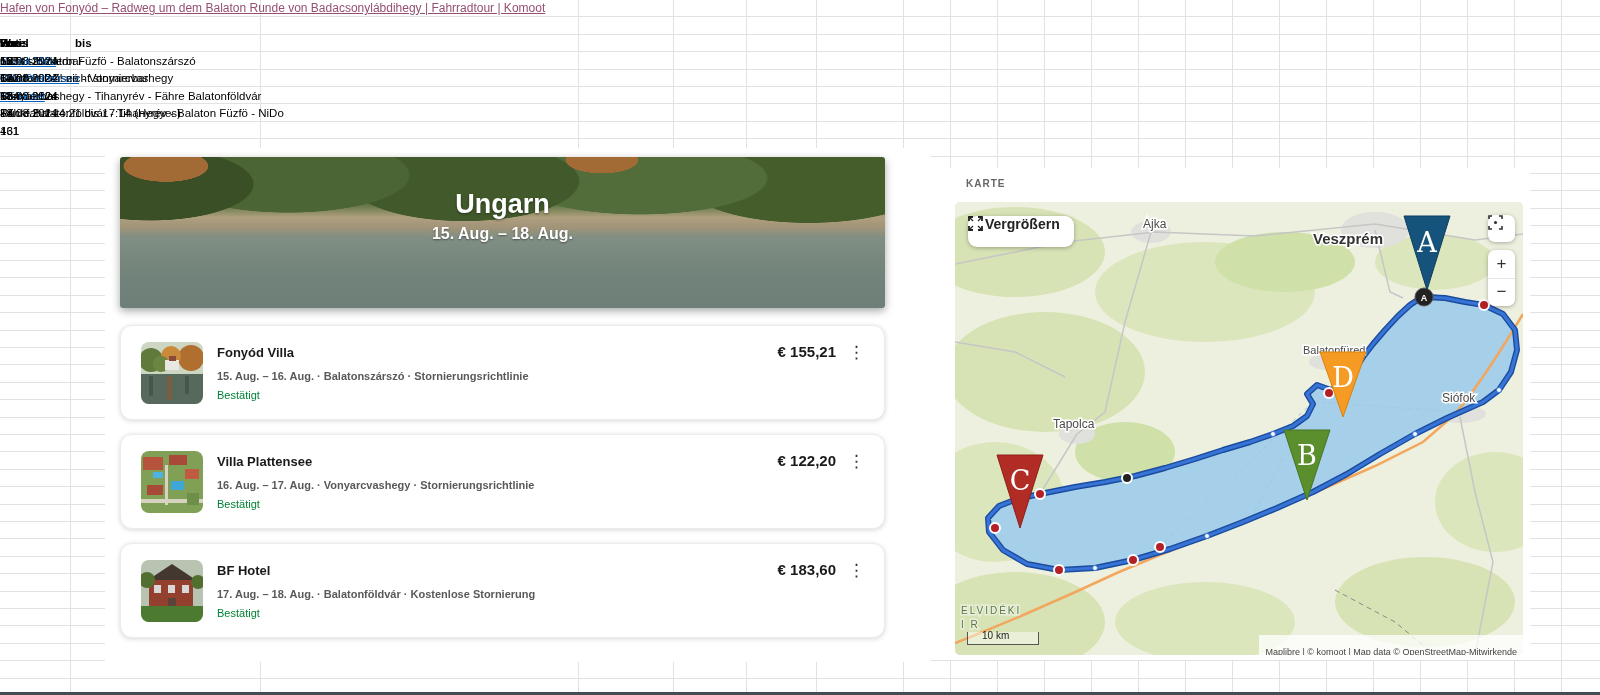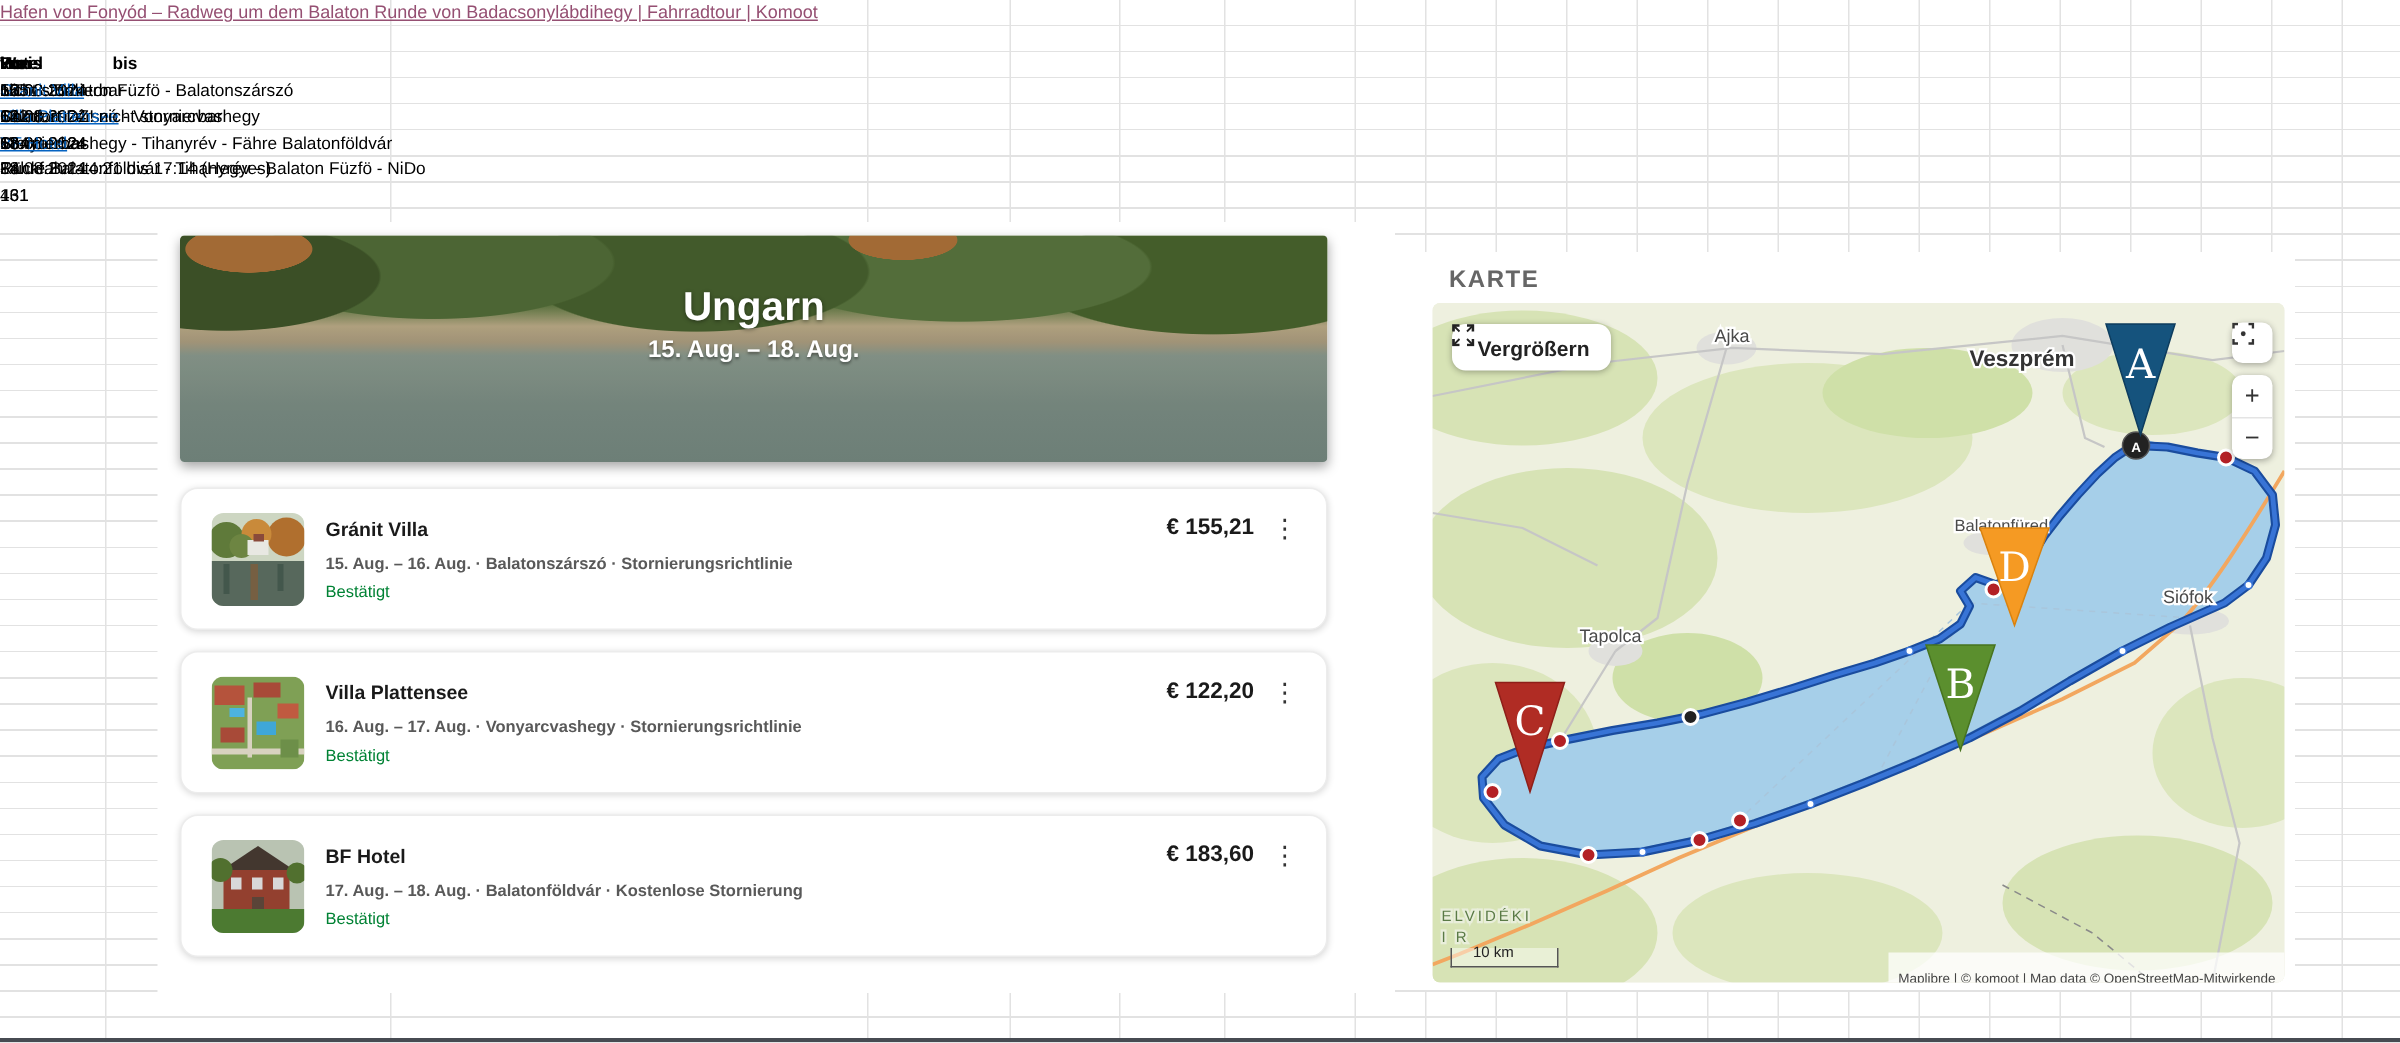--- a/index.html
+++ b/index.html
@@ -56,31 +56,31 @@
     border:1px solid #ececec; border-radius:12px; box-shadow:0 1px 5px rgba(0,0,0,.16); cursor:pointer;
   }
   .hc-thumb { position:absolute; left:20px; top:16px; width:62px; height:62px; border-radius:8px; overflow:hidden; }
   .hc-name  { position:absolute; left:96px; top:19px;  font-size:13px; font-weight:bold; color:#1a1a1a; }
   .hc-meta  { position:absolute; left:96px; top:44px;  font-size:11px; color:#595959;font-weight:bold; }
   .hc-status{ position:absolute; left:96px; top:63px;  font-size:11px; color:#008234; }
   .hc-price { position:absolute; right:48px; top:17px; font-size:15px; font-weight:bold; color:#1a1a1a; }
   .hc-menu  { position:absolute; right:20px; top:16px; font-size:17px; color:#333; cursor:pointer; width:16px; text-align:center; }
   
   #map-panel { position:absolute; left:930px; top:168px; width:600px; height:492px; background:#fff; z-index:3; }
-  #karte-label { position:absolute; left:36px; top:10px; font-size:16px; font-weight:bold; color:#666; letter-spacing:1px; }
+  #karte-label { position:absolute; left:36px; top:10px; font-size:10px; font-weight:bold; color:#666; letter-spacing:1px; }
   #map-box { position:absolute; left:25px; top:34px; width:568px; height:453px; border-radius:5px; overflow:hidden; background:#eef0df; }
   #map-box svg { position:absolute; inset:0; }
   .city { font-size:12px; fill:#4a4a4a; paint-order:stroke; stroke:#ffffff; stroke-width:3px; }
   .city-big { font-size:15px; font-weight:bold; fill:#333; }
   .city-small { font-size:11px; }
   .park { font-size:10px; fill:#5a7a46; letter-spacing:2px; paint-order:stroke; stroke:#e9eedb; stroke-width:3px; }
   .marker-letter { font-family:"DejaVu Serif", serif; font-size:27px; fill:#fff; text-anchor:middle; }
   #btn-vergroessern {
     position:absolute; left:13px; top:14px; height:31px; background:#fff; border-radius:9px;
-    box-shadow:0 1px 4px rgba(0,0,0,.3); display:flex; align-items:center; gap:7px;
+    box-shadow:0 1px 4px rgba(0,0,0,.3); display:flex; gap:7px;
     padding:0 14px 0 10px; cursor:pointer; font-size:14px; font-weight:bold; color:#222;
   }
   .map-ctl { position:absolute; right:8px; background:#fff; border-radius:7px; box-shadow:0 1px 4px rgba(0,0,0,.3); }
   #btn-fullscreen { top:13px; width:27px; height:27px; cursor:pointer; display:flex; align-items:center; justify-content:center; }
   #zoom-pill { top:48px; width:27px; height:56px; display:flex; flex-direction:column; }
   #zoom-pill div { flex:1; display:flex; align-items:center; justify-content:center; font-size:17px; color:#333; cursor:pointer; }
   #zoom-pill .divider { flex:0 0 1px; background:#e4e4e4; }
   #scalebar { position:absolute; left:12px; bottom:10px; width:72px; height:13px;
     border:1px solid #555; border-top:none; background:rgba(255,255,255,.45); }
   #scalebar span { position:absolute; left:14px; top:-2px; font-size:10px; color:#222; }
@@ -189,21 +189,21 @@
           <circle cx="30" cy="14" r="10" fill="#c98a3a"></circle>
             <circle cx="20" cy="22" r="8" fill="#6d8542"></circle>
           <rect x="24" y="18" width="14" height="10" fill="#e8e8e2"></rect>
             <rect x="28" y="14" width="7" height="5" fill="#8a4a3a"></rect>
           <rect x="0" y="32" width="62" height="30" fill="#57685c"></rect>
           <rect x="8" y="34" width="4" height="20" fill="#3f5248" opacity=".8"></rect>
           <rect x="26" y="34" width="5" height="24" fill="#8a5a30" opacity=".6"></rect>
           <rect x="44" y="34" width="4" height="18" fill="#3f5248" opacity=".8"></rect>
         </svg>
       </div>
-      <div class="hc-name">Gránit Villa</div>
+      <div class="hc-name">Fonyód Villa</div>
       <div class="hc-meta">15. Aug. – 16. Aug. · Balatonszárszó · Stornierungsrichtlinie</div>
       <div class="hc-status">Bestätigt</div>
       <div class="hc-price">€ 155,21</div>
       <div class="hc-menu">⋮</div>
     </div>
 
     <div class="hotel-card" style="top:286px">
       <div class="hc-thumb">
         <svg width="62" height="62" viewBox="0 0 62 62">
           <rect width="62" height="62" fill="#7fa055"></rect>

